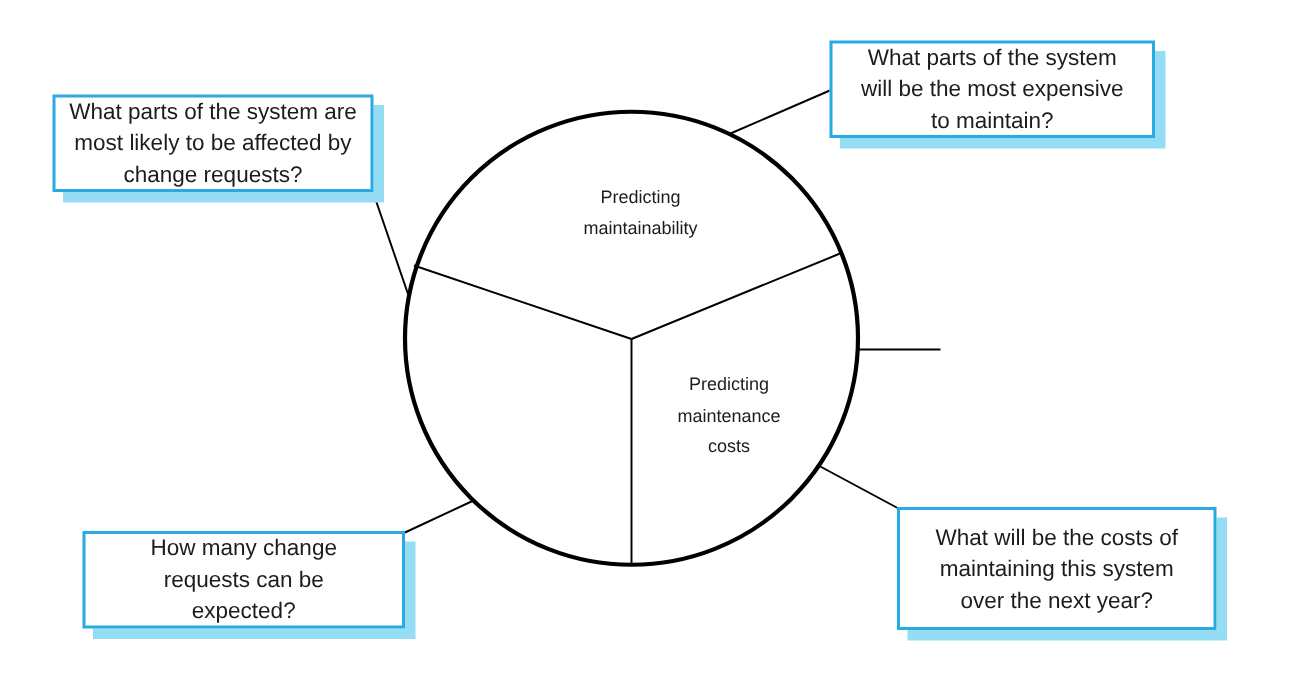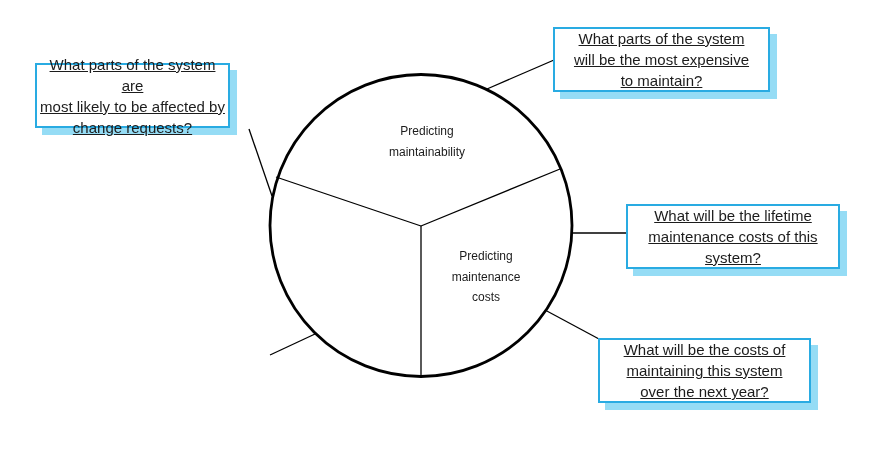--- a/index.html
+++ b/index.html
@@ -24,21 +24,20 @@
   .callout {
     position: absolute;
     box-sizing: border-box;
     background: #ffffff;
     border: 2px solid #29abe2;
     box-shadow: 7px 7px 0 0 #95dcf5;
     display: flex;
     align-items: center;
     justify-content: center;
     text-align: center;
-    text-decoration: underline;
   }
   .callout-text {
     white-space: pre-line;
     font-size: 15px;
     line-height: 21px;
     color: #1c1c1c;
   }
   .sector-label {
     position: absolute;
     transform: translateX(-50%);
@@ -70,38 +69,38 @@
   </svg>
 
   <div class="sector-label" style="left:427px; top:121px;">Predicting
 maintainability</div>
 
 
   <div class="sector-label" style="left:486px; top:246px;">Predicting
 maintenance
 costs</div>
 
-  <div class="callout" style="left:35px; top:63px; width:195px; height:65px;">
+  <div class="callout" style="left:35px; top:63px; width:214px; height:65px;">
     <span class="callout-text">What parts of the system are
 most likely to be affected by
 change requests?</span>
   </div>
 
   <div class="callout" style="left:553px; top:27px; width:217px; height:65px;">
     <span class="callout-text">What parts of the system
 will be the most expensive
 to maintain?</span>
   </div>
 
-  <div class="callout" style="left:626px; top:204px; width:214px; height:65px;">
-    <span class="callout-text">What will be the lifetime
-maintenance costs of this
-system?</span>
-  </div>
 
-  <div class="callout" style="left:598px; top:338px; width:213px; height:65px;">
+  <div class="callout" style="left:598px; top:338px; width:213px; height:82px;">
     <span class="callout-text">What will be the costs of
 maintaining this system
 over the next year?</span>
   </div>
 
+  <div class="callout" style="left:55px; top:354px; width:215px; height:65px;">
+    <span class="callout-text">How many change
+requests can be
+expected?</span>
+  </div>
 
 </div>
 
 </body></html>

